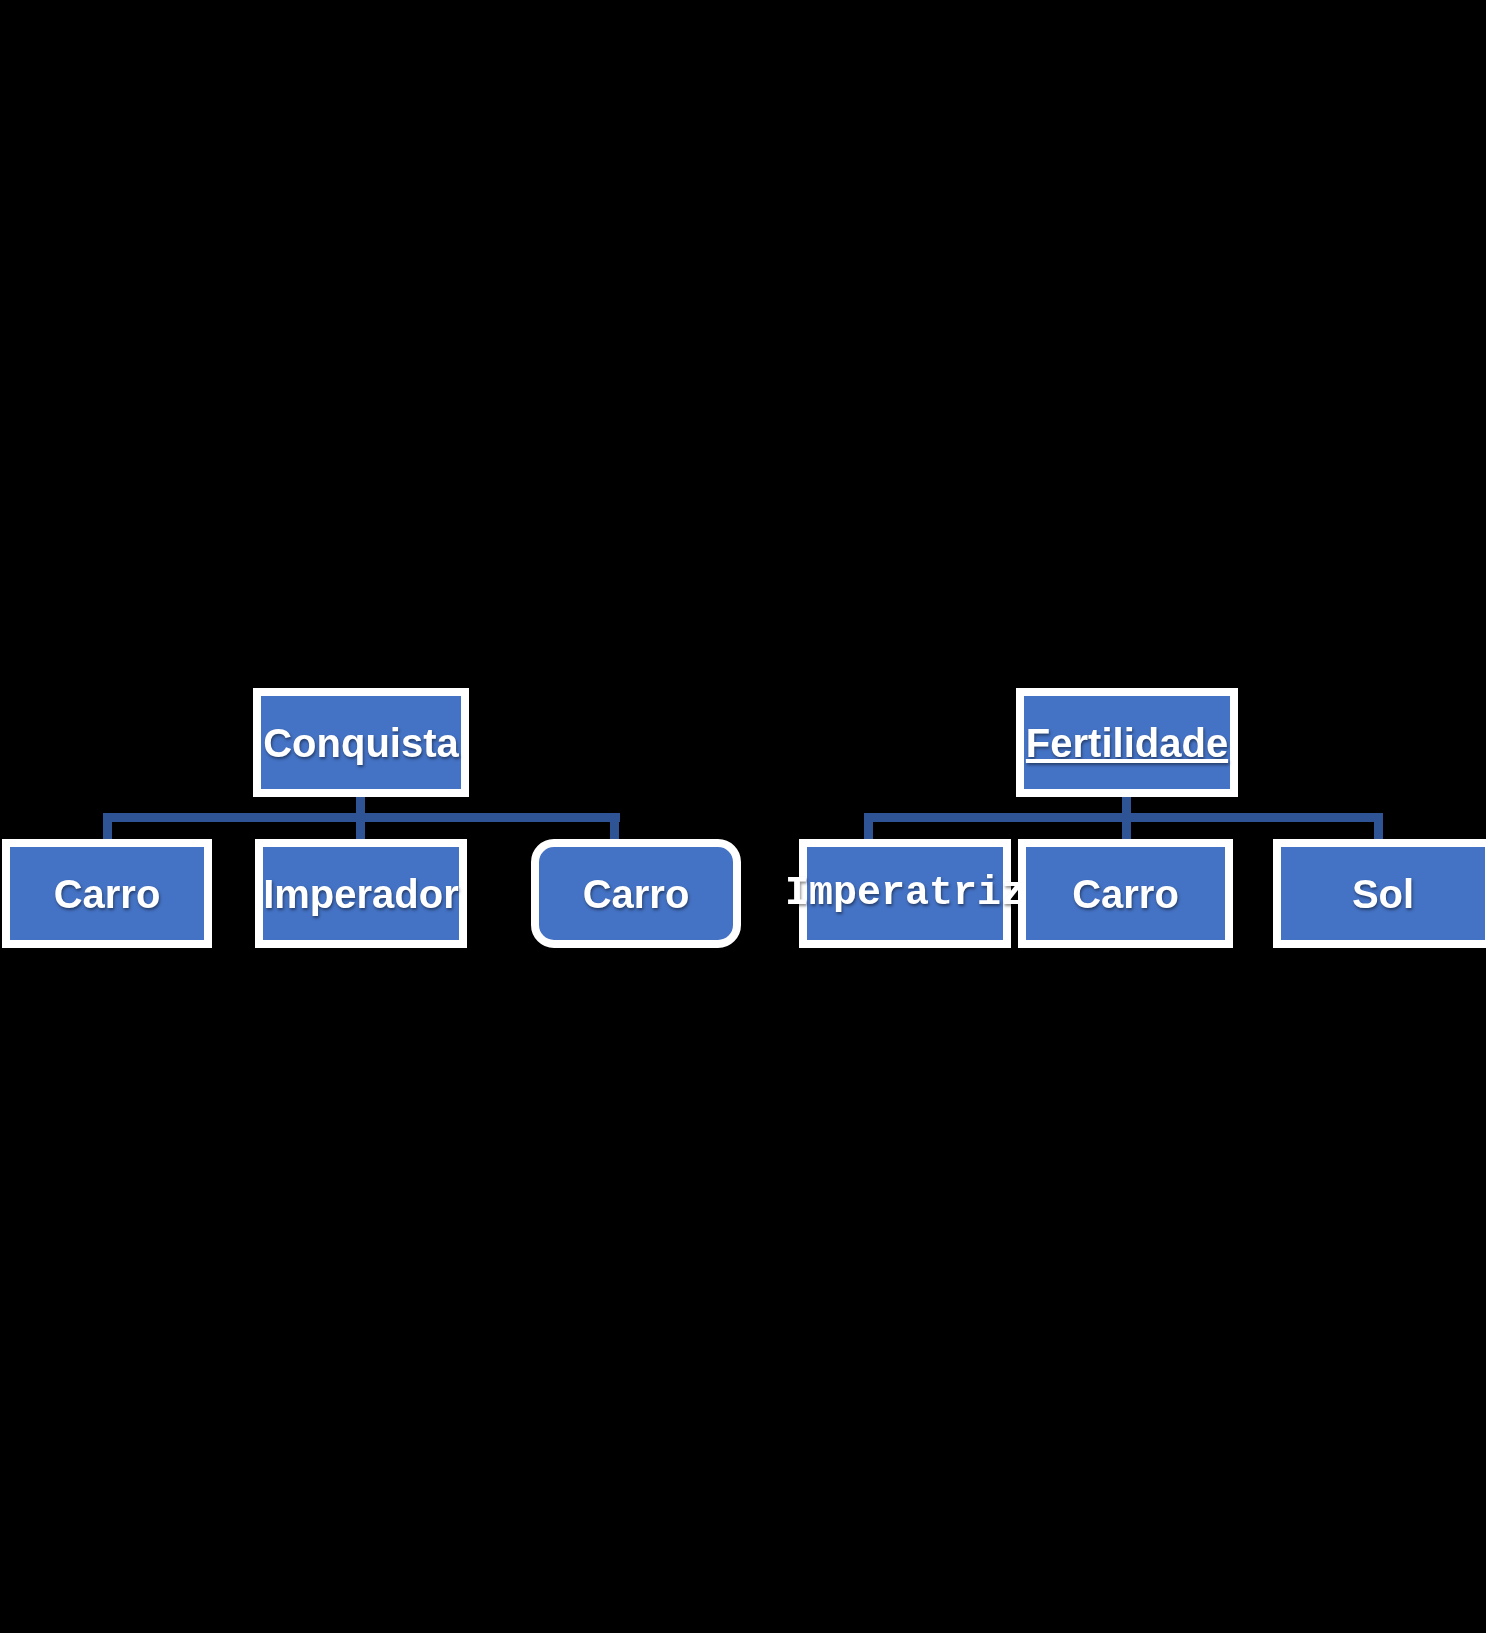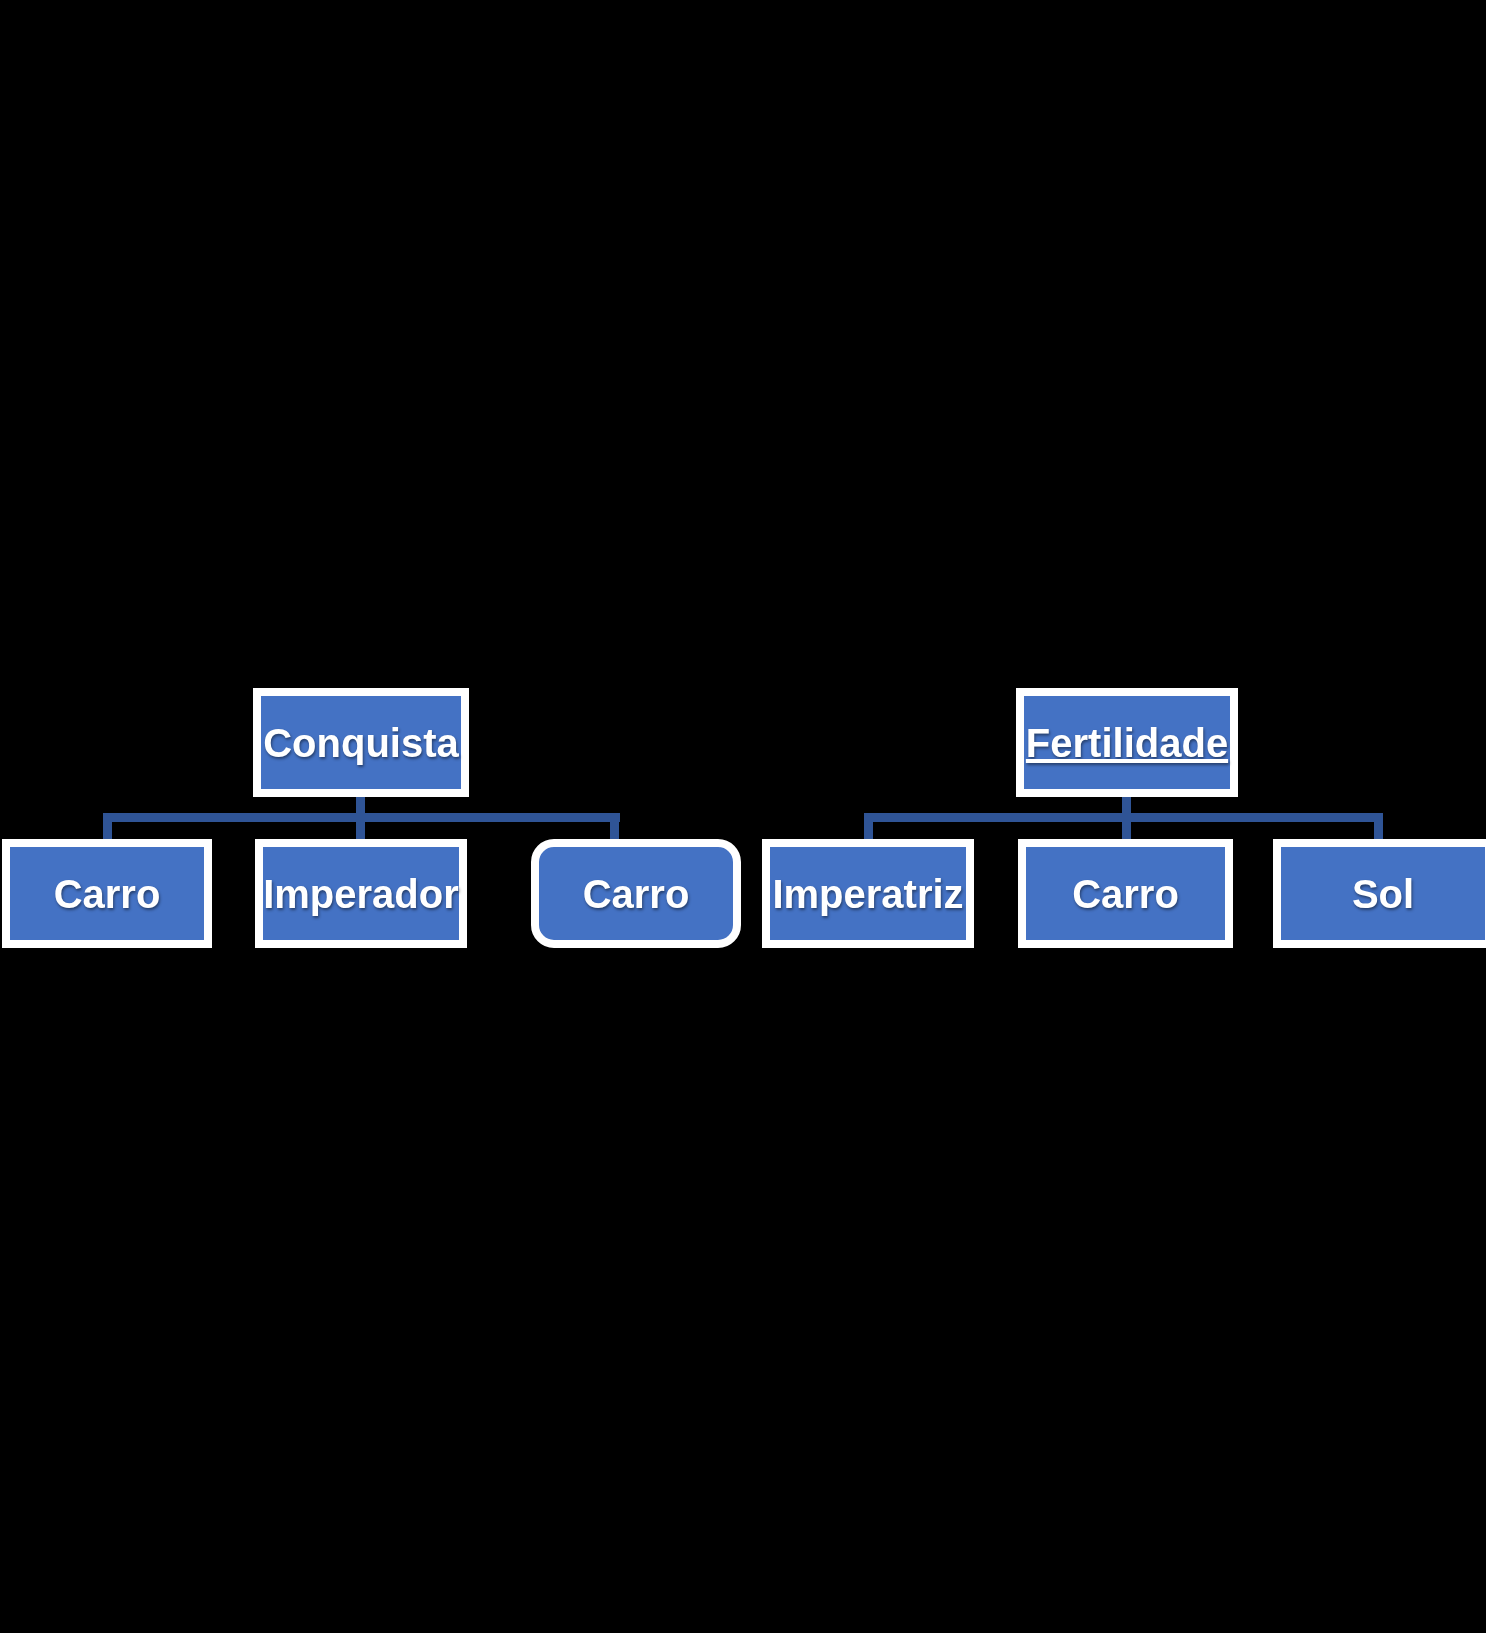--- a/index.html
+++ b/index.html
@@ -36,21 +36,21 @@
   #n-conquista{left:253px;width:216px;}
   #n-mago{left:2px;width:210px;}
   #n-imperador{left:255px;width:212px;}
   #n-carro{left:531px;width:210px;border-radius:23px;}
   #c1-v{left:356px;top:797px;width:9px;height:42px;}
   #c1-h{left:103px;top:813px;width:517px;height:9px;}
   #c1-s1{left:103px;top:813px;width:9px;height:26px;}
   #c1-s3{left:610px;top:813px;width:9px;height:26px;}
   
   #n-fertilidade{left:1016px;width:222px;text-decoration:underline;}
-  #n-imperatriz{left:762px;width:212px;}
+  #n-imperatriz{left:799px;width:212px;font-family:Liberation Mono, monospace;}
   #n-diabo{left:1018px;width:215px;}
   #n-sol{left:1273px;width:220px;}
   #c2-v{left:1122px;top:797px;width:9px;height:42px;}
   #c2-h{left:865px;top:813px;width:518px;height:9px;}
   #c2-s1{left:864px;top:813px;width:9px;height:26px;}
   #c2-s3{left:1374px;top:813px;width:9px;height:26px;}
 </style>
 </head>
 <body>
 

